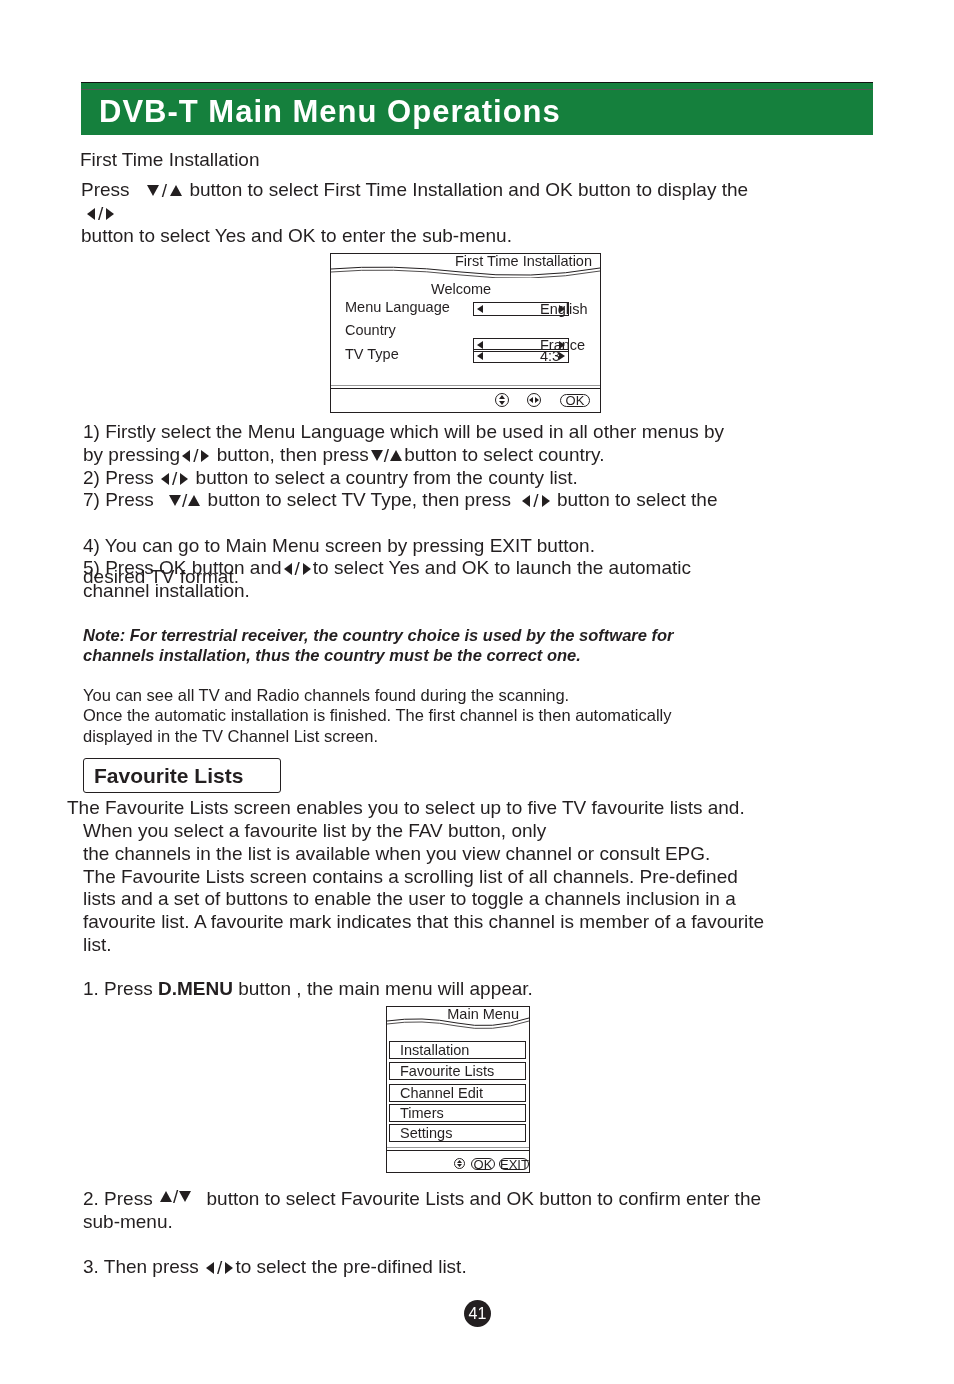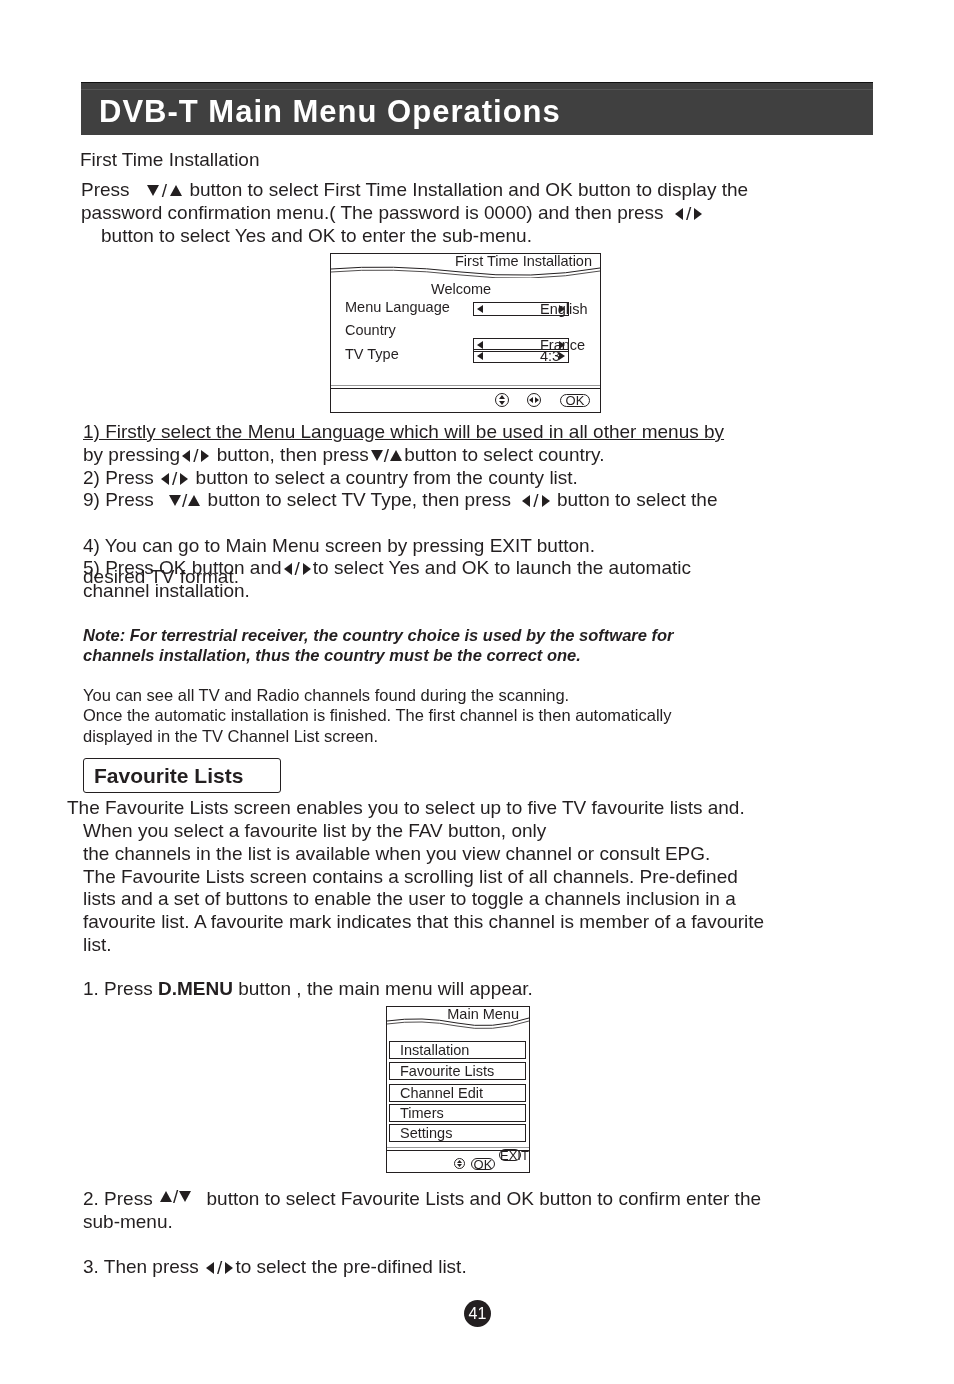--- a/index.html
+++ b/index.html
@@ -1,19 +1,19 @@
 <!DOCTYPE html>
 <html><head>
 <meta charset="utf-8">
 <style>
   html, body { margin:0; padding:0; background:#ffffff; }
   body { width:954px; height:1384px; position:relative; overflow:hidden;
          font-family:"Liberation Sans", sans-serif; color:#231f20; }
   .abs { position:absolute; }
-  .header-bar { left:81px; top:82px; width:792px; height:53px; background:#404040;
+  .header-bar { left:81px; top:82px; width:792px; height:53px; background:#15803d;
                 border-top:1px solid #111; box-sizing:border-box; }
   .header-bar .line { position:absolute; left:0; right:0; top:6px; height:1px; background:#555; }
   .header-title { position:absolute; left:18px; top:11px; font-size:31px; font-weight:bold;
                   color:#ffffff; letter-spacing:1px; white-space:nowrap; }
   .para { font-size:19px; line-height:23px; white-space:nowrap; }
   .small { font-size:16.5px; line-height:20.5px; white-space:nowrap; }
   .note { font-size:16.5px; line-height:20.5px; font-weight:bold; font-style:italic; white-space:nowrap; }
   .tri { display:inline-block; width:0; height:0; vertical-align:middle; }
   .tri-down { border-left:6px solid transparent; border-right:6px solid transparent; border-top:11px solid #231f20; }
   .tri-up { border-left:6px solid transparent; border-right:6px solid transparent; border-bottom:11px solid #231f20; }
@@ -59,28 +59,27 @@
 <div class="abs para" style="left:81px;top:178px;">
   <span>Press</span>
   <span class="ic" style="margin-left:12px;">
       <span class="tri tri-down"></span>
       <span class="slash">/</span>
       <span class="tri tri-up"></span>
     </span>
   <span>button to select First Time Installation and OK button to display the</span>
 </div>
 <div class="abs para" style="left:81px;top:201px;">
-  <span>password confirmation menu.( The password is 0000) and then press</span>
   <span class="ic" style="margin-left:6px;">
       <span class="tri tri-left"></span>
       <span class="slash">/</span>
       <span class="tri tri-right"></span>
     </span>
 </div>
-<div class="abs para" style="left:81px;top:224px;margin-left:20px;">button to select Yes and OK to enter the sub-menu.</div>
+<div class="abs para" style="left:81px;top:224px;">button to select Yes and OK to enter the sub-menu.</div>
 
 <div class="abs screen" style="left:330px;top:253px;width:271px;height:160px;">
   <svg class="wave" style="top:10px;" width="269" height="14">
     <path d="M0 5 Q60 0 130 8 T269 4" stroke="#231f20" fill="none" stroke-width="1"></path>
     <path d="M0 8 Q60 3 130 11 T269 7" stroke="#231f20" fill="none" stroke-width="0.8"></path>
   </svg>
   <div class="screen-title" style="right:8px;top:-1px;">First Time Installation</div>
   <div class="screen-label" style="left:100px;top:27px;">Welcome</div>
 
   <div class="screen-label" style="left:14px;top:45px;">Menu Language</div>
@@ -112,21 +111,21 @@
       </svg>
   </div>
   <div class="circ" style="left:196px;top:139px;width:14px;height:14px;">
     <svg width="12" height="12" style="position:absolute;left:0;top:0;">
         <path d="M1 6 L5 3 L5 9 Z M11 6 L7 3 L7 9 Z" fill="#231f20"></path>
       </svg>
   </div>
   <div class="okpill" style="left:229px;top:140px;width:30px;height:13px;">OK</div>
 </div>
 
-<div class="abs para" style="left:83px;top:420px;text-decoration:underline;">1)  Firstly select the Menu Language which will be used in all other menus by</div>
+<div class="abs para" style="left:83px;top:420px;">1)  Firstly select the Menu Language which will be used in all other menus by</div>
 <div class="abs para" style="left:83px;top:443px;">
   <span>by pressing</span><span class="ic">
       <span class="tri tri-left"></span>
       <span class="slash">/</span>
       <span class="tri tri-right"></span>
     </span>
   <span>button, then press</span><span class="ic">
       <span class="tri tri-down"></span>
       <span class="slash" style="margin:0 1px;">/</span>
       <span class="tri tri-up"></span>
@@ -135,21 +134,21 @@
 <div class="abs para" style="left:83px;top:466px;">
   <span>2) Press</span>
   <span class="ic">
       <span class="tri tri-left"></span>
       <span class="slash">/</span>
       <span class="tri tri-right"></span>
     </span>
   <span>button to select a country from the county list.</span>
 </div>
 <div class="abs para" style="left:83px;top:488px;">
-  <span>9) Press</span>
+  <span>7) Press</span>
   <span class="ic" style="margin-left:10px;">
       <span class="tri tri-down"></span>
       <span class="slash" style="margin:0 1px;">/</span>
       <span class="tri tri-up"></span>
     </span>
   <span>button to select TV Type, then press</span>
   <span class="ic" style="margin-left:6px;">
       <span class="tri tri-left"></span>
       <span class="slash">/</span>
       <span class="tri tri-right"></span>
@@ -204,21 +203,21 @@
   <div class="mm-item" style="top:97px;">Timers</div>
   <div class="mm-item" style="top:117px;">Settings</div>
   <div class="footer-line2" style="top:140px;"></div>
   <div class="footer-line" style="top:143px;"></div>
   <div class="circ" style="left:67px;top:151px;width:11px;height:11px;">
     <svg width="9" height="9" style="position:absolute;left:0;top:0;">
         <path d="M4.5 1 L7 4 L2 4 Z M4.5 8 L7 5 L2 5 Z" fill="#231f20"></path>
       </svg>
   </div>
   <div class="okpill" style="left:84px;top:151px;width:24px;height:12px;">OK</div>
-  <div class="okpill" style="left:112px;top:142px;width:22px;height:12px;">EXIT</div>
+  <div class="okpill" style="left:112px;top:151px;width:30px;height:12px;">EXIT</div>
 </div>
 
 <div class="abs para" style="left:83px;top:1187px;">
   <span>2. Press</span>
   <span class="ic" style="vertical-align:top;margin-top:-2px;">
       <span class="tri tri-up"></span>
       <span class="slash" style="margin:0 1px;">/</span>
       <span class="tri tri-down"></span>
     </span>
   <span style="margin-left:8px;">button to select Favourite Lists and OK button to confirm enter the</span>

